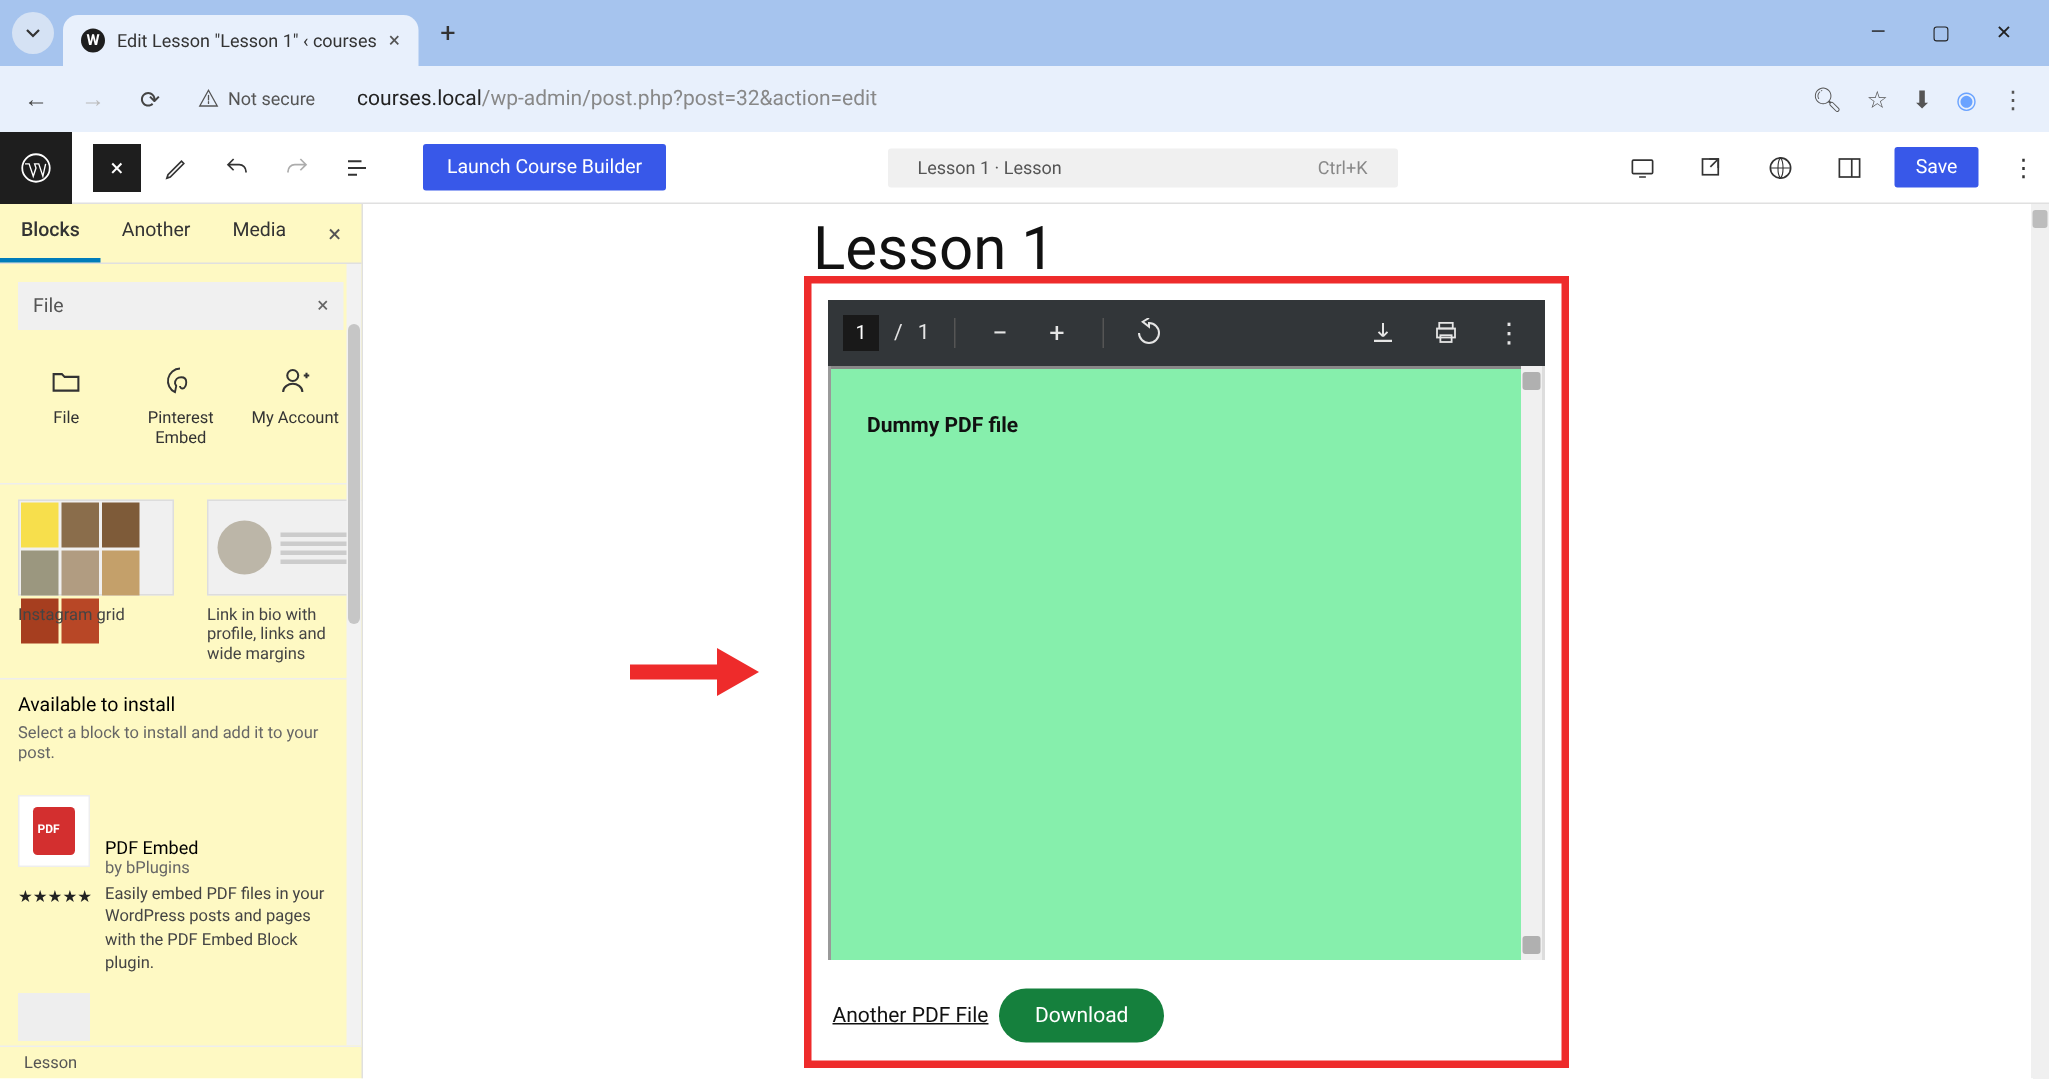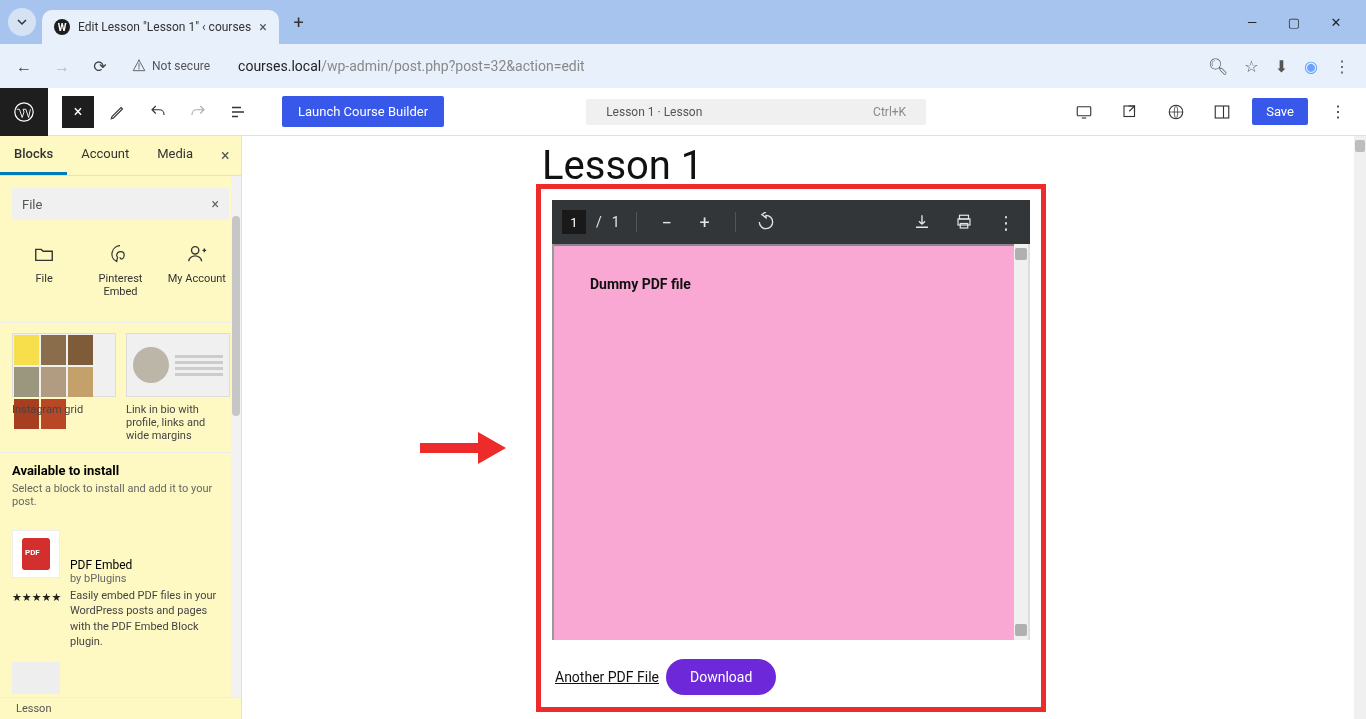--- a/index.html
+++ b/index.html
@@ -24,49 +24,49 @@
 .addr-icons { display: flex; gap: 16px; color: #555; padding-right: 6px; }
 
 
 .wp-toolbar { height: 48px; background: #fff; border-bottom: 1px solid #e0e0e0; display: flex; align-items: center; padding: 0 0 0 0; gap: 8px; }
 .wp-logo { width: 48px; height: 48px; background: #1e1e1e; display: flex; align-items: center; justify-content: center; color: #fff; }
 .toggle-inserter { width: 32px; height: 32px; background: #1e1e1e; color: #fff; display:flex; align-items:center; justify-content:center; margin-left:6px; font-size:16px; }
 .tool-icon { width: 32px; height: 32px; display:flex; align-items:center; justify-content:center; color:#333; font-size:16px; }
 .launch-btn { background: #3858e9; color: #fff; border: none; padding: 8px 16px; border-radius: 2px; font-size: 13px; margin-left: 20px; }
 .doc-title { margin-left: auto; margin-right: auto; background: #f0f0f0; padding: 6px 20px; font-size: 12px; color: #555; border-radius: 2px; min-width: 340px; display:flex; justify-content:space-between; }
 .doc-title .kb { color: #888; }
-.right-tools { display: flex; align-items: center; gap: 14px; padding-right: 12px; }
+.right-tools { display: flex; align-items: center; gap: 14px; padding-right: 1px; }
 .save-btn { background: #3858e9; color: #fff; border: none; padding: 6px 14px; border-radius: 2px; font-size: 13px; }
 
 
 .main-area { display: flex; height: calc(719px - 44px - 44px - 48px); position: relative; }
 
 
 .inserter { width: 242px; border-right: 1px solid #e0e0e0; display:flex; flex-direction:column; background:#fef9c3; }
 .inserter-tabs { display: flex; border-bottom: 1px solid #e0e0e0; font-size: 13px; }
 .inserter-tab { padding: 10px 14px; color: #333; cursor: pointer; }
 .inserter-tab.active { border-bottom: 3px solid #007cba; font-weight:500; }
 .close-panel { margin-left:auto; padding: 10px 14px; font-size:16px; color:#555; }
 .search-box { margin: 12px; background: #f0f0f0; padding: 8px 10px; font-size: 13px; color: #555; display:flex; justify-content:space-between; align-items:center; }
 .search-box .clear { font-size:14px; color:#666; }
 .blocks-grid { display: grid; grid-template-columns: repeat(3, 1fr); gap: 4px; padding: 0 8px 14px; }
 .block-item { display: flex; flex-direction: column; align-items: center; gap: 6px; font-size: 11px; color: #333; padding: 10px 4px; text-align:center; }
 .block-icon { width: 24px; height: 24px; display:flex;align-items:center;justify-content:center; font-size:18px; }
-.patterns { padding: 10px 12px; border-top: 1px solid #eee; display:flex; gap:10px; }
+.patterns { padding: 10px 12px; border-top: 1px solid #eee; display:flex; gap:22px; }
 .pattern-card { display: flex; flex-direction:column; gap:6px; font-size:11px; color:#444; max-width: 110px; }
 .pattern-preview { width: 104px; height: 64px; background: #f0f0f0; border: 1px solid #ddd; display:flex; flex-wrap:wrap; }
 .pp1 .sq { width: 25px; height: 30px; margin:1px; }
 .pp1 .sq:nth-child(1){ background:#f7df4c;} .pp1 .sq:nth-child(2){ background:#8a6d4b;} .pp1 .sq:nth-child(3){ background:#7e5b39;} .pp1 .sq:nth-child(4){ background:#9b977f;}
 .pp1 .sq:nth-child(5){ background:#b19c81;} .pp1 .sq:nth-child(6){ background:#c4a06a;} .pp1 .sq:nth-child(7){ background:#a63e1f;} .pp1 .sq:nth-child(8){ background:#b84726;}
 .pp2 { display:flex; align-items:center; justify-content:flex-start; padding:6px; gap:6px; }
 .pp2 .circ { width: 36px; height: 36px; border-radius:50%; background:#bcb6a8; }
 .pp2 .lines { flex:1; display:flex; flex-direction:column; gap:3px; }
 .pp2 .ln { height:3px; background:#ccc; }
 .available { padding: 10px 12px; border-top:1px solid #eee; }
-.available h3 { font-size: 13px; font-weight:700; margin-bottom:4px; }
+.available h3 { font-size: 13px; font-weight:400; margin-bottom:4px; }
 .available .sub { font-size: 11px; color:#666; }
 .plugin-item { display:flex; gap:10px; padding: 12px 12px 6px; }
 .plugin-icon { width: 48px; height: 48px; background: #fff; border:1px solid #eee; display:flex; align-items:center; justify-content:center; }
 .plugin-icon .pdf { width:28px; height:32px; background: #d32f2f; position:relative; border-radius:3px; }
 .plugin-icon .pdf::before { content:'PDF'; color:#fff; font-size:8px; font-weight:bold; position:absolute; left:3px; top:10px; }
 .plugin-meta h4 { font-size: 12px; font-weight:400;margin-top:28px; }
 .plugin-meta .by { font-size: 11px; color:#666; }
 .plugin-desc { font-size: 11px; color:#444; padding: 2px 12px 8px 70px; line-height:1.4; }
 .stars { padding: 0 12px 8px; font-size: 11px; color:#222; }
 .plugin-item2 { display:flex; gap:10px; padding: 4px 12px 0; align-items:center; }
@@ -90,29 +90,29 @@
 .red-arrow svg { display:block; }
 
 .pdf-box { position:absolute; left:294px; top:48px; width: 510px; height: 528px; border: 5px solid #ee2b2b; padding: 10px 10px 6px; }
 .pdf-viewer { background:#fff; border: 1px solid #fff; }
 .pdf-toolbar { background: #323639; height: 44px; display:flex; align-items:center; padding: 0 10px; gap: 10px; color:#e5e5e5; font-size:14px; }
 .page-input { width: 24px; height: 24px; background:#191919; color:#fff; text-align:center; border:none; font-size:13px; }
 .pdf-sep { width:1px; height:20px; background:#555; margin:0 6px; }
 .pdf-btn { width:28px; height:28px; display:flex; align-items:center; justify-content:center; color:#e5e5e5; font-size:18px; }
 .pdf-toolbar .right { margin-left:auto; display:flex; gap:14px; align-items:center; }
 .pdf-page-area { height: 396px; background:#fff; border-left:2px solid #999; border-right:2px solid #ddd; position:relative; display:flex; }
-.pdf-page { flex:1; background:#f9a8d4; padding: 30px 36px; border-top: 2px solid #888; }
+.pdf-page { flex:1; background:#86efac; padding: 30px 24px; border-top: 2px solid #888; }
 .pdf-page-text { font-size: 14px; font-weight:700; color:#111; }
 .pdf-scroll { width:14px; background:#f0f0f0; position:relative; }
 .pdf-scroll .th { position:absolute; right:1px; top:4px; width:12px; height:12px; background:#b0b0b0; border-radius:2px; }
 .pdf-scroll .th2 { position:absolute; right:1px; bottom:4px; width:12px; height:12px; background:#b0b0b0; border-radius:2px; }
 
 .actions-row { display:flex; align-items:center; gap:7px; padding: 18px 4px 2px; }
 .file-link { color:#111; text-decoration: underline; font-size: 14px; }
-.download-btn { background:#6d28d9; color:#fff; border:none; padding: 10px 24px; border-radius: 999px; font-size:14px; }
+.download-btn { background:#15803d; color:#fff; border:none; padding: 10px 24px; border-radius: 999px; font-size:14px; }
 
 </style>
 </head>
 <body>
 
 <div class="browser-top">
   <div class="tab-area">
     <div class="dropdown-btn">
       <svg width="12" height="12" viewBox="0 0 12 12">
           <path d="M2 4l4 4 4-4" stroke="#333" stroke-width="1.5" fill="none"></path>
@@ -216,21 +216,21 @@
     <button class="save-btn">Save</button>
     <span class="tool-icon">⋮</span>
   </div>
 </div>
 
 <div class="main-area">
 
   <div class="inserter">
     <div class="inserter-tabs">
       <div class="inserter-tab active">Blocks</div>
-      <div class="inserter-tab">Account</div>
+      <div class="inserter-tab">Another</div>
       <div class="inserter-tab">Media</div>
       <div class="close-panel">×</div>
     </div>
     <div class="inserter-wrap">
       <div class="search-box">
         <span>File</span>
         <span class="clear">×</span>
       </div>
       <div class="blocks-grid">
         <div class="block-item">

